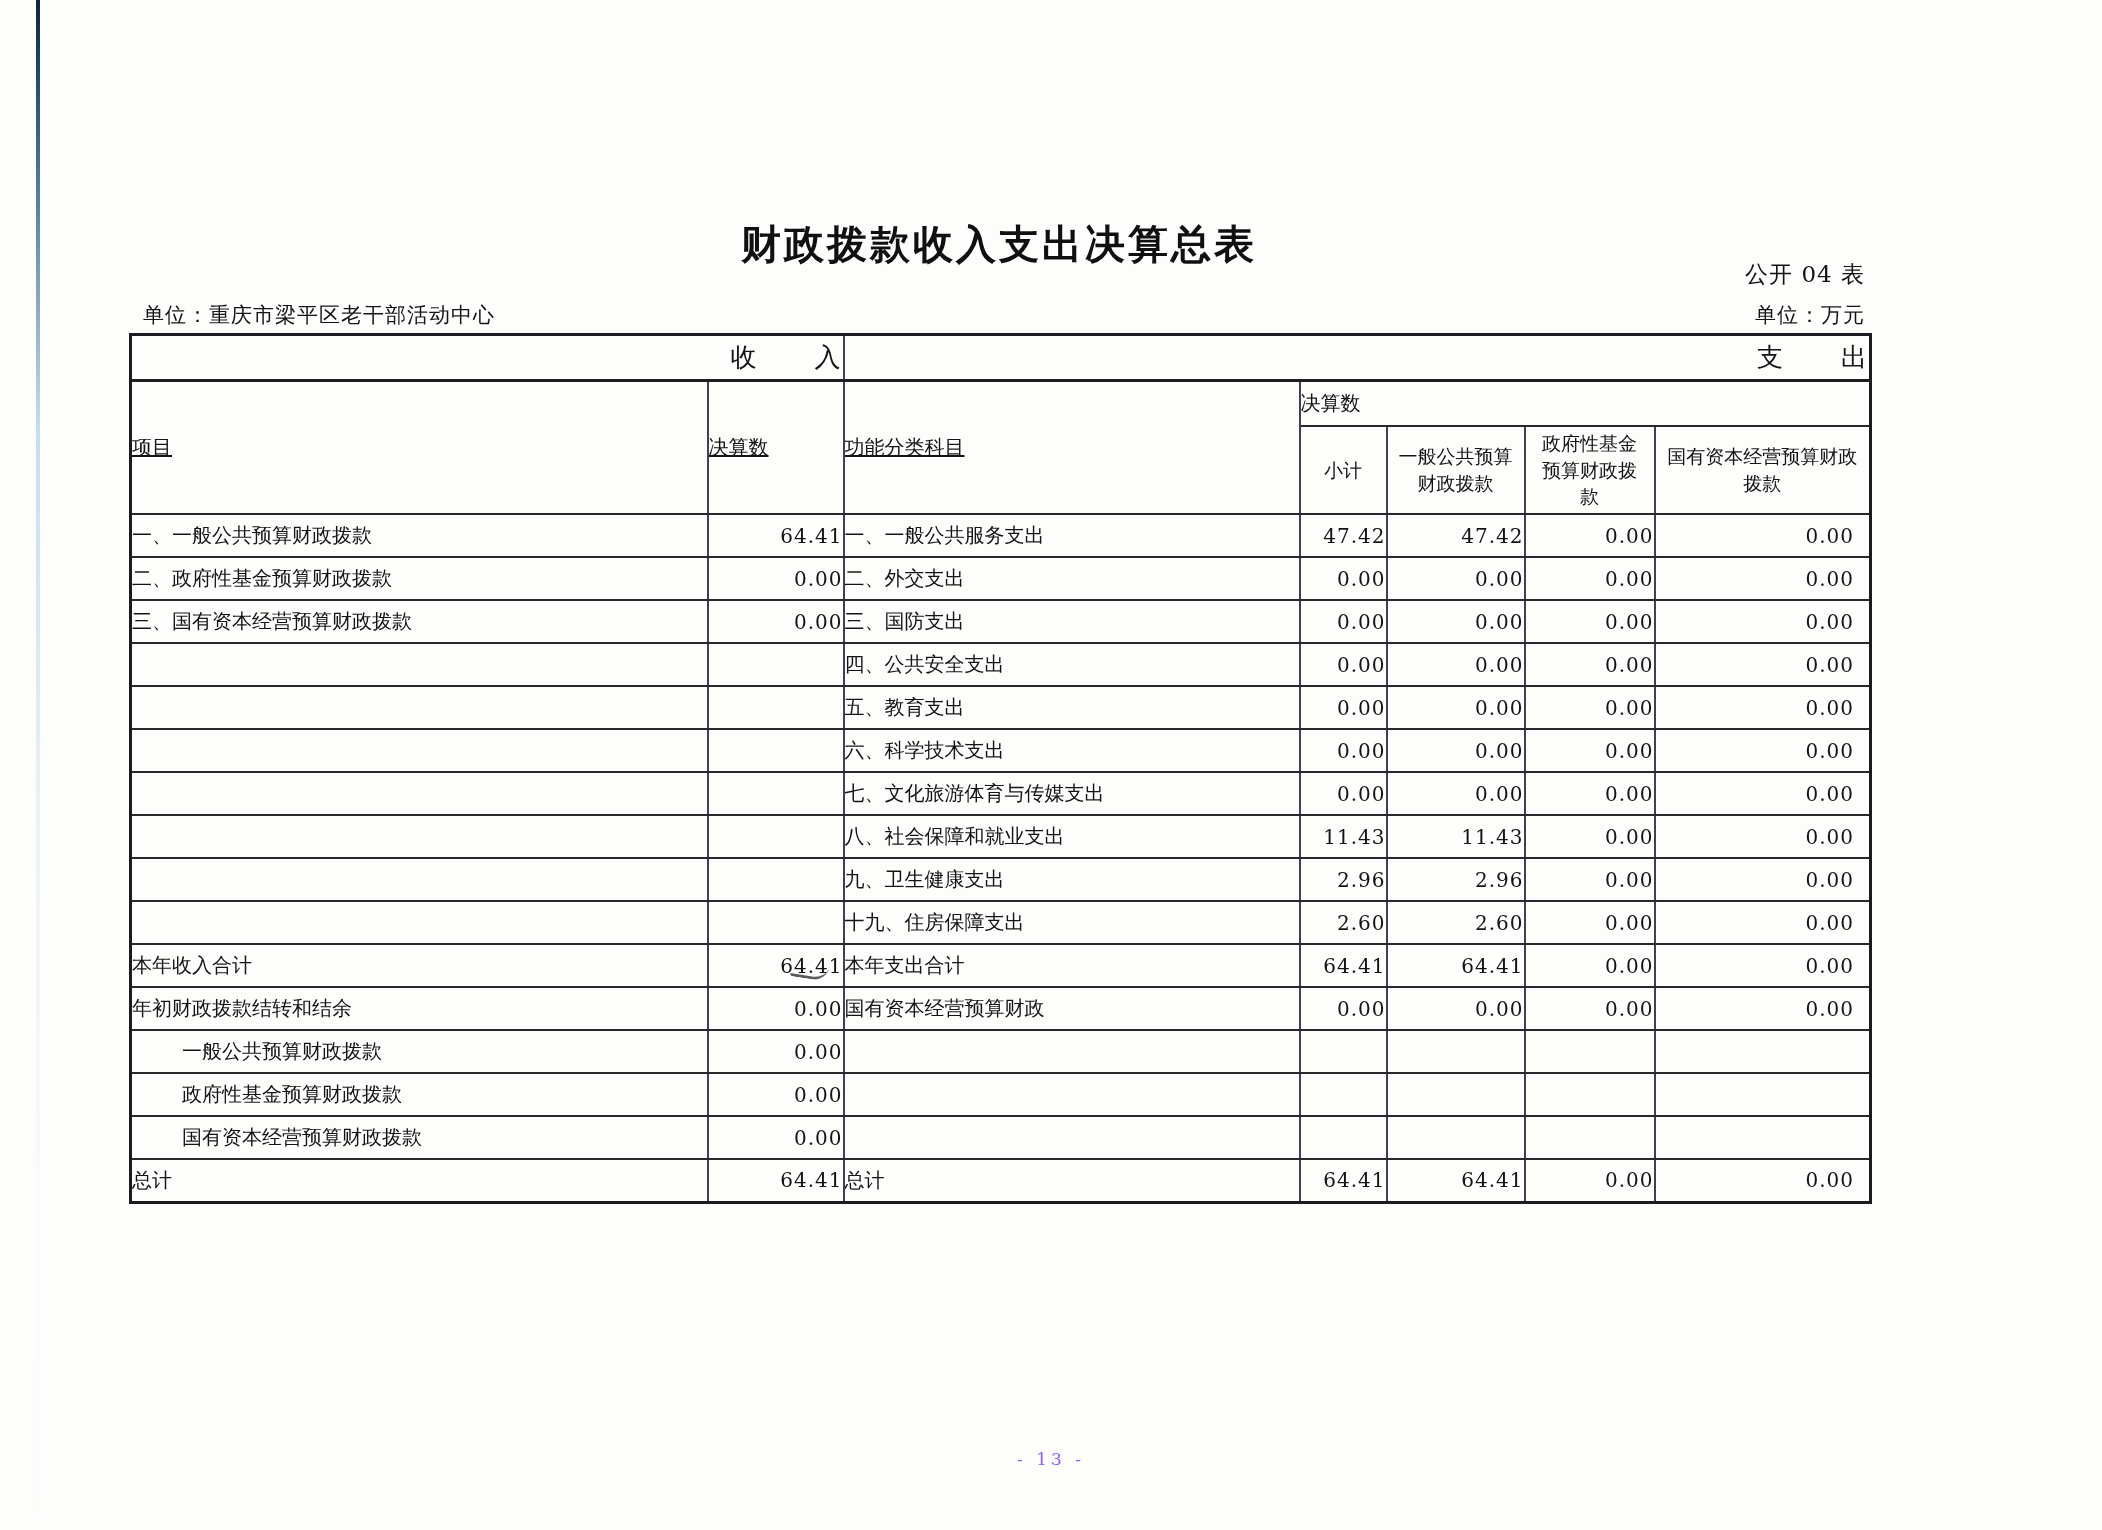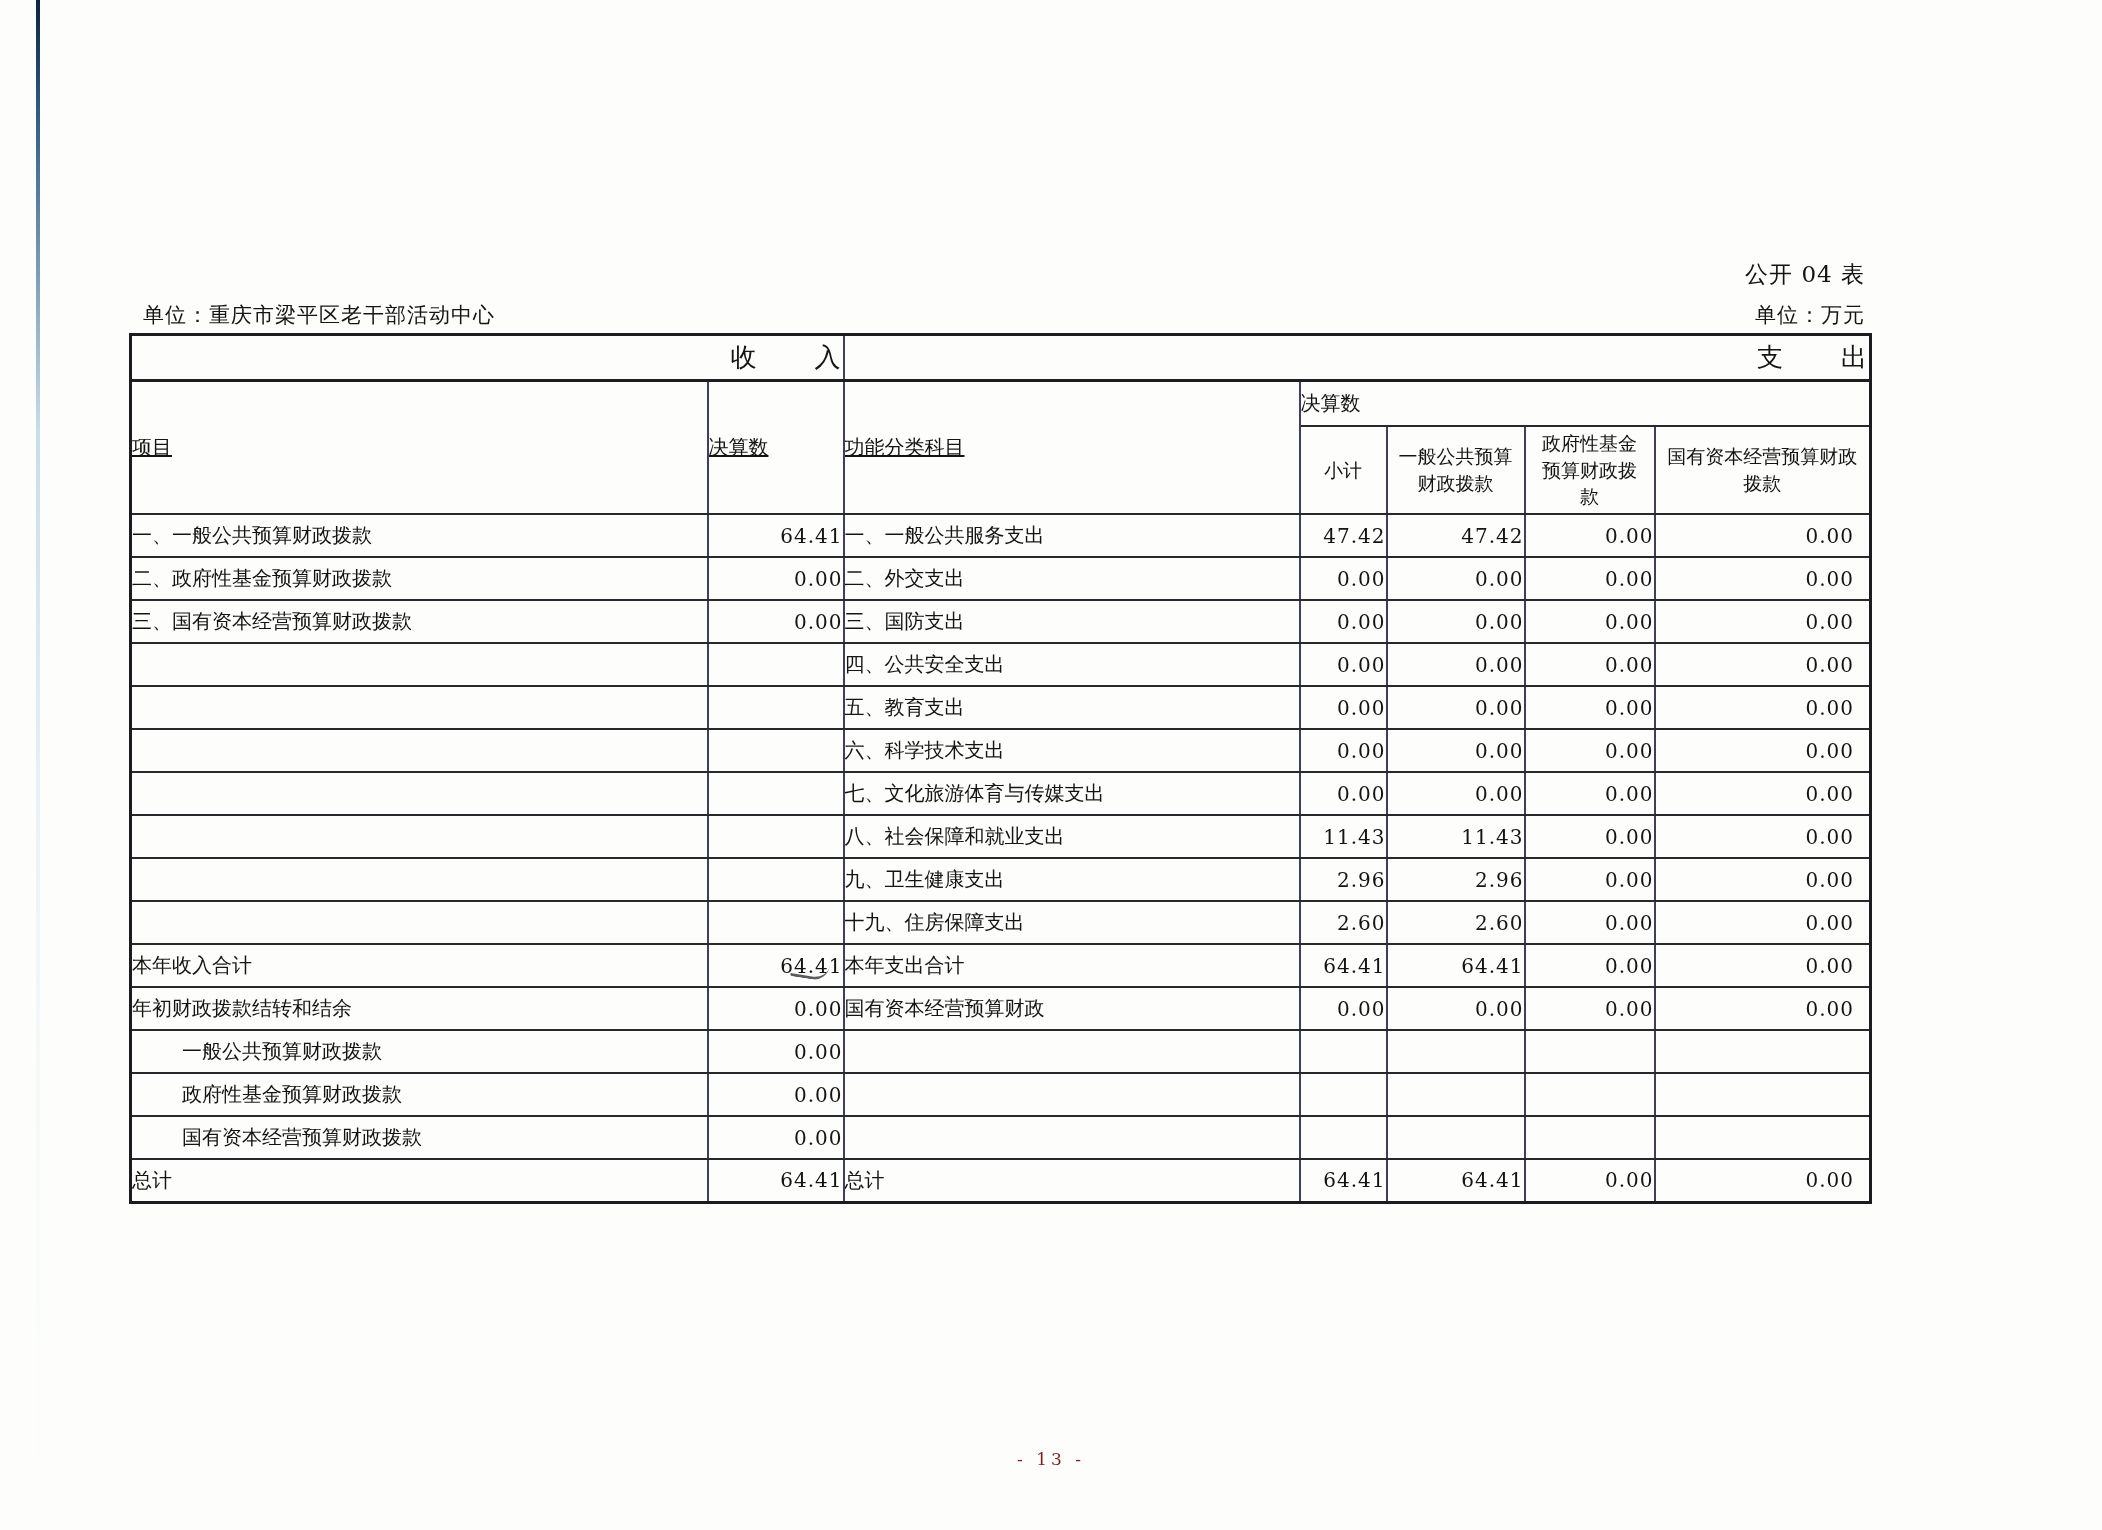--- a/index.html
+++ b/index.html
@@ -72,31 +72,32 @@
   td.h-center{text-align:center;text-decoration:underline;}
   tbody tr{height:43px;padding-left:12px;}
   td.lbl{text-align:left;padding-left:13px;}
   td.lbl.indent{padding-left:50px;}
   td.lbl.center{text-align:left;padding-left:0;}
   td.val{text-align:right;padding-right:9px;letter-spacing:1px;}
   td.val.last{padding-right:15px;}
 
   .page-number{
     position:absolute;left:0;top:1449px;width:2102px;
-    text-align:center;font-size:17px;letter-spacing:4px;color:#7f1d1d;
+    text-align:center;font-size:17px;letter-spacing:4px;color:#8b5cf6;
   }
 </style>
 </head>
 <body>
 
 <div class="page">
 
   <div class="edge-artifact"></div>
   <div class="pen-mark"></div>
 
+  <h1 class="title">财政拨款收入支出决算总表</h1>
 
   <div class="meta-public">公开 04 表</div>
 
   <div class="meta-row">
     <span>单位：重庆市梁平区老干部活动中心</span>
     <span>单位：万元</span>
   </div>
 
   <table class="fin">
     <colgroup>

